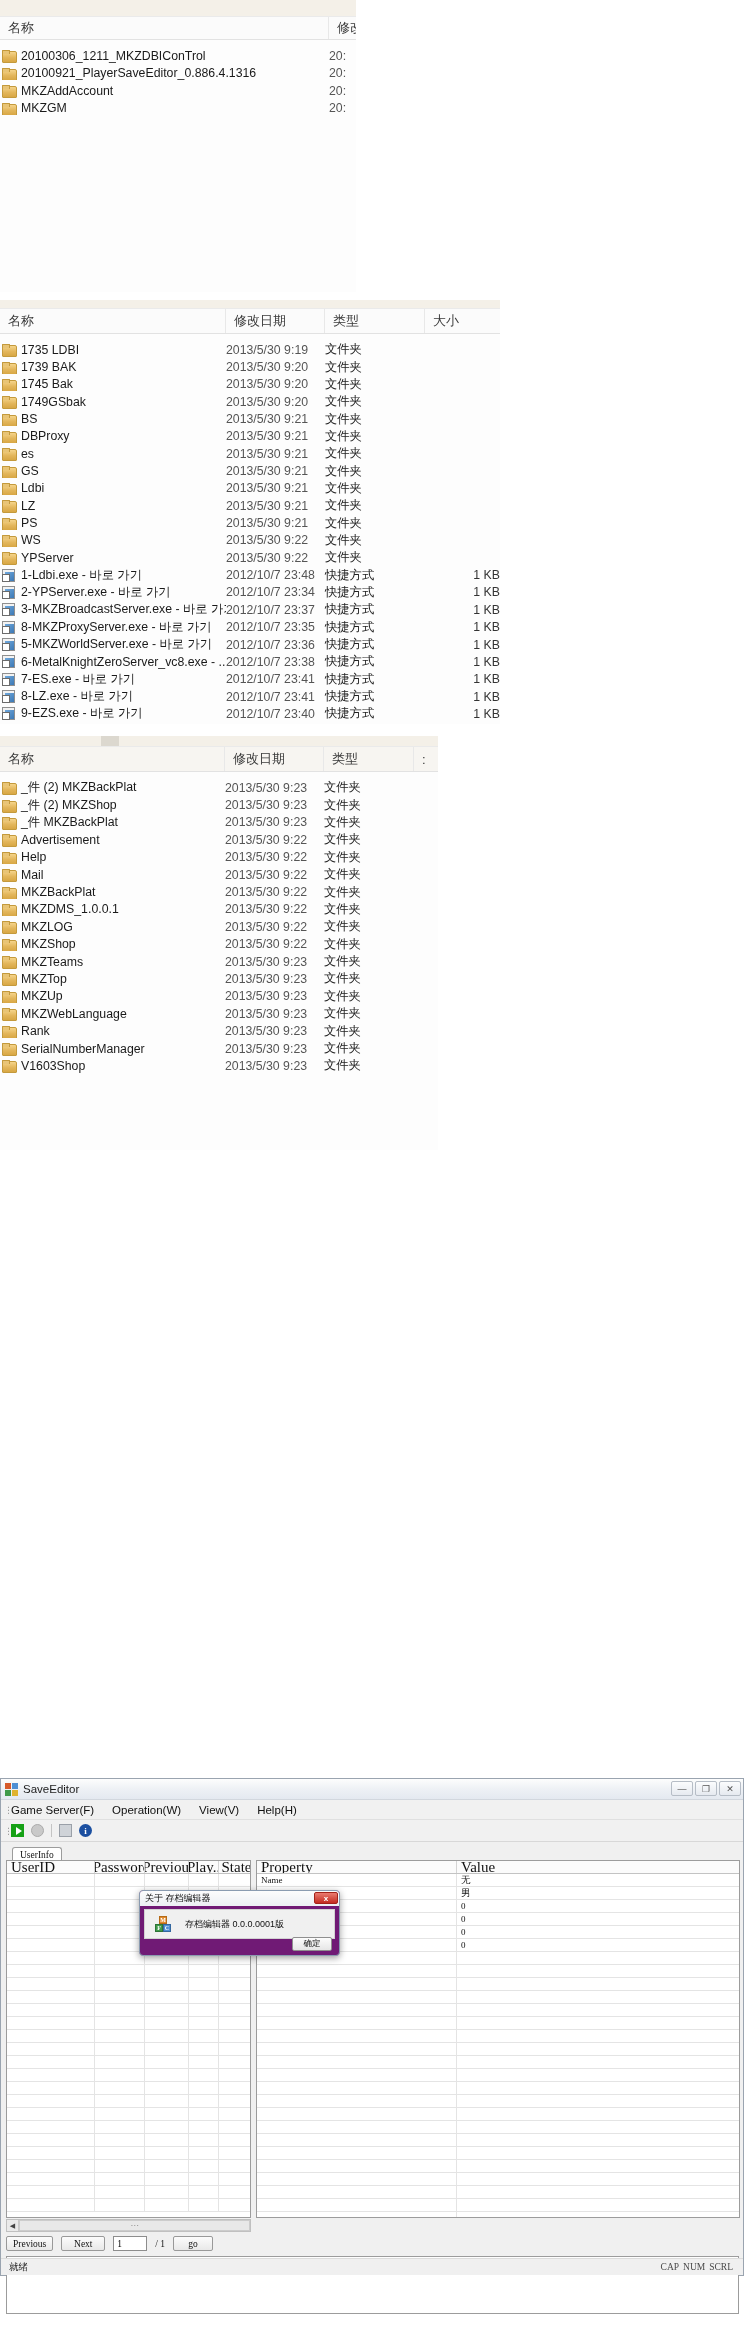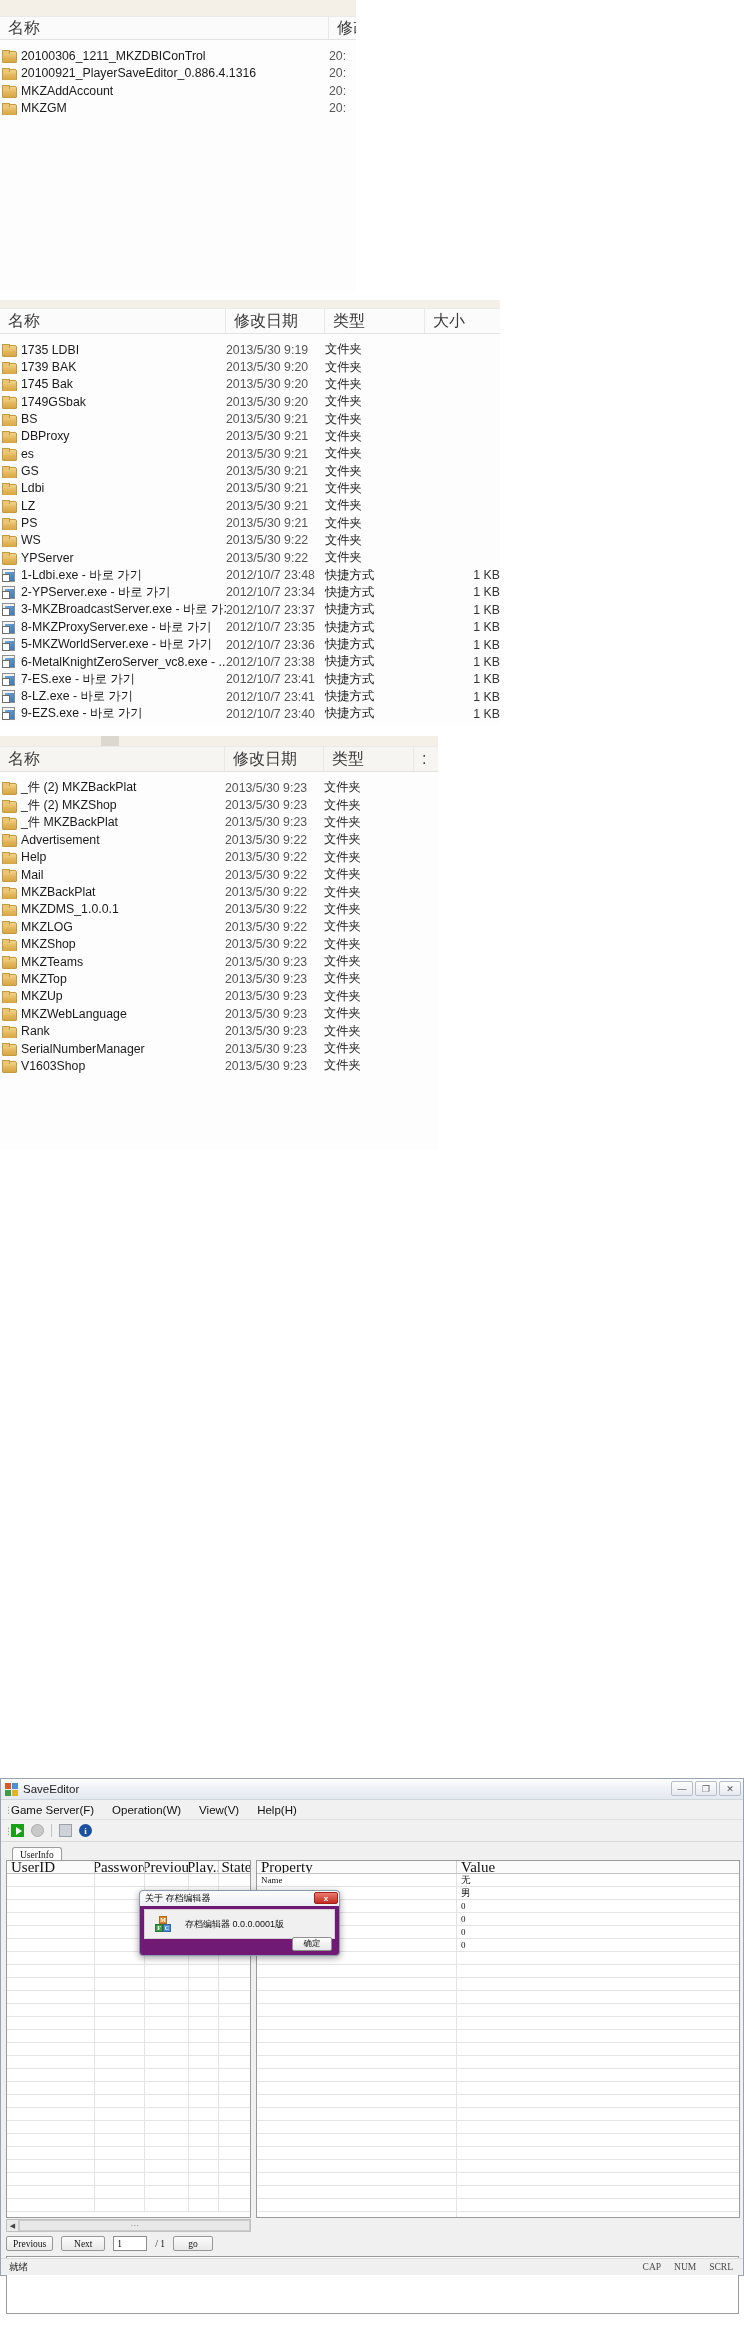--- a/index.html
+++ b/index.html
@@ -22,21 +22,21 @@
   .ex-head {
     height:26px;
     background:#fbfbfb;
     border-bottom:1px solid #e2e2e2;
     border-top:1px solid #eaeaea;
     display:flex;
     align-items:center;
     position:relative;
   }
   .ex-head .hcell {
-    font-size:16px; color:#3a3a3a;
+    font-size:13px; color:#3a3a3a;
     padding-left:8px;
     height:100%;
     display:flex; align-items:center;
     border-right:1px solid #e8e8e8;
     white-space:nowrap; overflow:hidden;
   }
   .ex-head .hcell.last { border-right:none; }
 
   .rows { padding-top:7px; }
   .row {
@@ -233,21 +233,21 @@
   }
 
   .statusbar {
     position:absolute; left:0; bottom:0; width:100%; height:17px;
     background:#f0f0f0; border-top:1px solid #dcdcdc;
     display:flex; align-items:center;
     font-size:9.5px; color:#111;
     font-family:"Liberation Serif",serif;
   }
   .statusbar .sb-left { padding-left:8px; }
-  .statusbar .sb-right { margin-left:auto; padding-right:10px; display:flex; gap:13px; color:#4a4a4a;}
+  .statusbar .sb-right { margin-left:auto; padding-right:10px; display:flex; gap:4px; color:#4a4a4a;}
 
   
   #aboutdlg {
     position:absolute; left:139px; top:1890px;
     width:201px; height:66px;
     background:#701a75;
     border:1px solid #8a9bb0;
     border-radius:4px;
     box-shadow:0 2px 7px rgba(0,0,0,.38);
     overflow:hidden;

